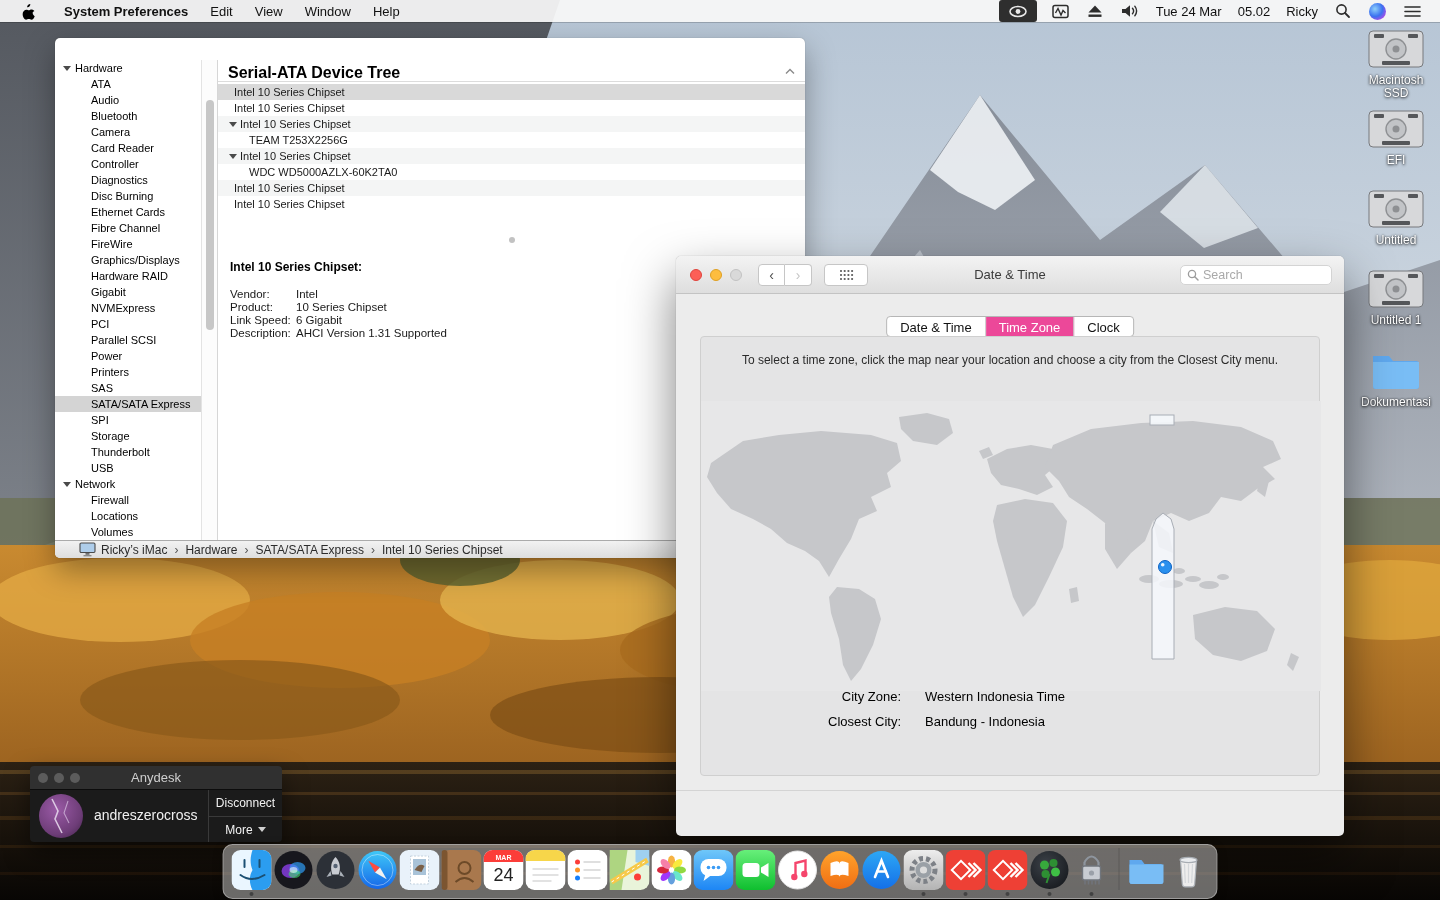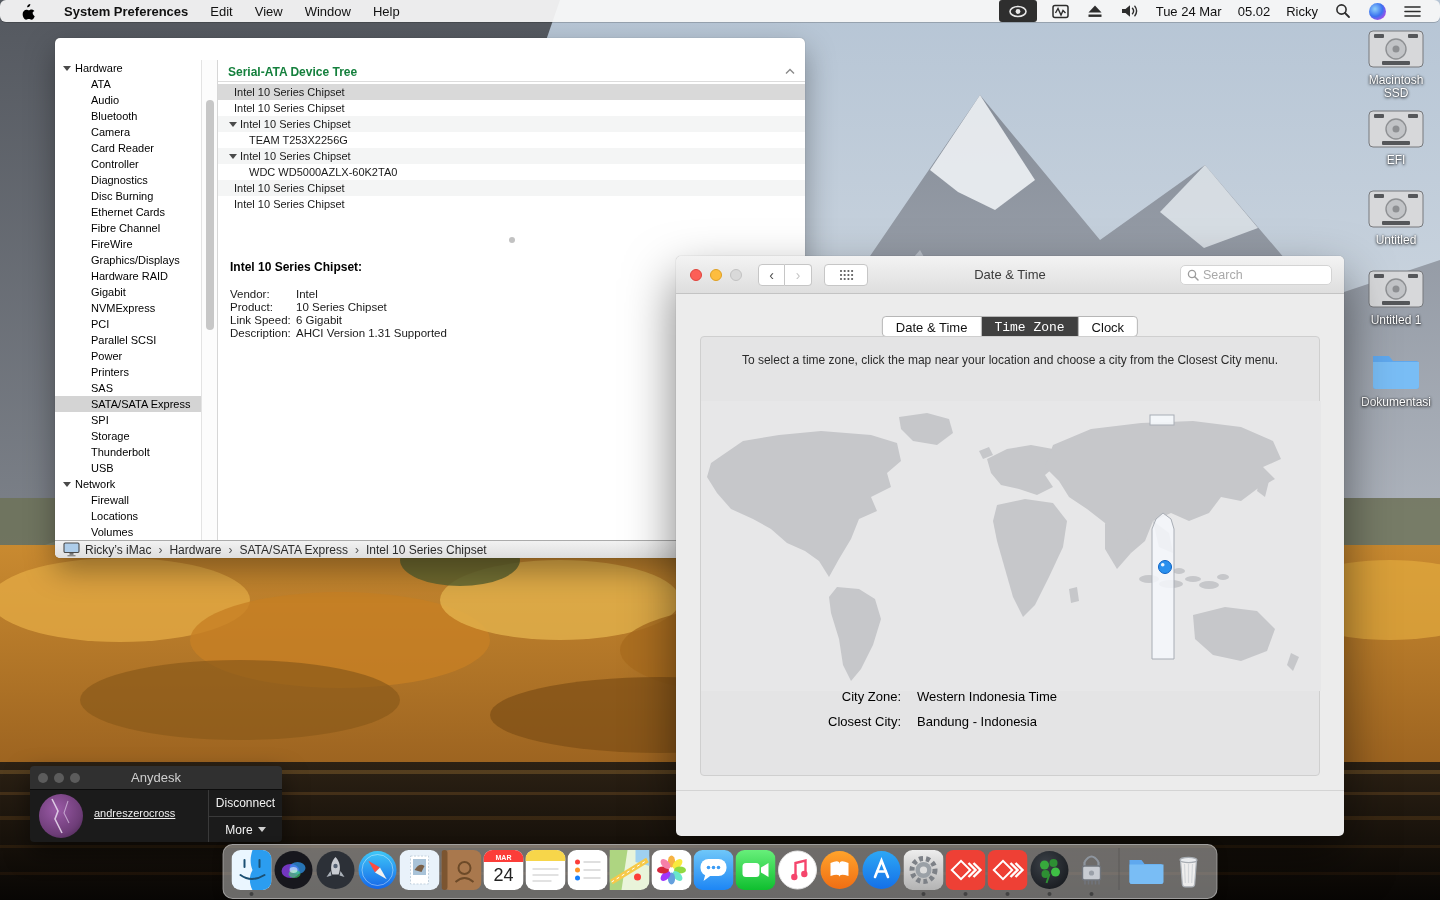--- a/index.html
+++ b/index.html
@@ -5,21 +5,21 @@
   * { margin:0; padding:0; box-sizing:border-box; cursor:default; }
   html,body { width:1440px; height:900px; overflow:hidden; font-family:"Liberation Sans",sans-serif; }
   body { position:relative; background:#8a8f96; }
 
   
   .wallpaper { position:absolute; inset:0; z-index:0; }
 
   
   .menubar { position:absolute; left:0; top:0; width:1440px; height:22px; z-index:50;
     background:rgba(247,247,247,.93); display:flex; align-items:center; font-size:13px; color:#111;
-    box-shadow:0 1px 0 rgba(0,0,0,.18);border-radius:6px; }
+    box-shadow:0 1px 0 rgba(0,0,0,.18); }
   .menubar .apple { margin:0 18px 0 20px; display:flex; align-items:center; }
   .menubar .mitem { padding:0 11px; }
   .menubar .appname { font-weight:700; padding:0 11px; }
   .menubar .spacer { flex:1; }
   .menubar .stat { display:flex; align-items:center; padding:0 9px; height:22px; }
   .menubar .txt { padding:0 8px; }
   .siri-orb { width:17px; height:17px; border-radius:50%;
     background:radial-gradient(circle at 35% 35%, #8fd0fa, #3b72f0 48%, #a74de8 78%, #182a6a); }
   .nvidia-badge { background:#2e2e2e; border-radius:3px; padding:1px 2px; display:flex; align-items:center; }
 
@@ -41,39 +41,39 @@
   .si.root { padding-left:20px; position:relative; }
   .si.sel { background:#d4d4d4; }
   .tri { position:absolute; left:8px; top:6px; width:0; height:0;
     border-left:4px solid transparent; border-right:4px solid transparent; border-top:5px solid #4a4a4a; }
   .sb-scroll { position:absolute; left:146px; top:22px; width:16px; bottom:18px; background:#fcfcfc;
     border-left:1px solid #e3e3e3; }
   .sb-thumb { position:absolute; left:4px; top:40px; width:8px; height:230px; background:#c7c7c7; border-radius:4px; }
   .imac .main { position:absolute; left:162px; right:0; top:22px; bottom:18px; background:#fff;
     border-left:1px solid #d6d6d6; }
   .treehdr { position:absolute; left:0; right:0; top:3px; height:19px; line-height:19px;
-    border-bottom:1px solid #dcdcdc; font-size:12px; font-weight:700; color:#15803d; padding-left:10px; }
+    border-bottom:1px solid #dcdcdc; font-size:16px; font-weight:700; color:#000000; padding-left:10px; }
   .treehdr svg { position:absolute; right:10px; top:5px; }
   .rows { position:absolute; left:0; right:0; top:24px; }
   .tr { height:16px; line-height:16px; font-size:11px; color:#1a1a1a; padding-left:16px;
     display:flex; align-items:center; }
   .tr.alt { background:#f4f5f5; }
   .tr.sel { background:#d9d9d9; }
   .tr.ind { padding-left:31px; }
   .tr .tri2 { width:0; height:0; border-left:4px solid transparent; border-right:4px solid transparent;
     border-top:5px solid #4a4a4a; margin:0 3px 0 -5px; }
   .resize-dot { position:absolute; left:50%; top:177px; width:6px; height:6px; margin-left:-3px;
     border-radius:50%; background:#c2c2c2; }
   .detail { position:absolute; left:12px; top:184px; font-size:11.5px; color:#1a1a1a;margin-top:16px; }
   .detail h3 { font-size:12px; font-weight:700; color:#000; margin-bottom:14px; }
   .fld { display:flex; line-height:13px; }
   .fld .fl { width:66px; }
   .imac .bottombar { position:absolute; left:0; right:0; bottom:0; height:18px;
     background:linear-gradient(#f2f2f2,#dedede); border-top:1px solid #ababab;
-    display:flex; align-items:center; font-size:12px; color:#2c2c2c; padding-left:8px; gap:5px; }
+    display:flex; align-items:center; font-size:12px; color:#2c2c2c; padding-left:24px; gap:5px; }
   .crumb-sep { color:#555; padding:0 2px; }
 
   
   .dt { left:676px; top:256px; width:668px; height:580px; z-index:20; background:#ececec;
     box-shadow:0 22px 50px rgba(0,0,0,.5), 0 0 1px rgba(0,0,0,.4); }
   .dt .titlebar { position:absolute; left:0; top:0; right:0; height:38px;
     background:linear-gradient(#f3f3f3,#dedede); border-bottom:1px solid #c3c3c3; }
   .dt .lights { top:13px; left:14px; }
   .light.red { background:#fc5f57; border:1px solid #e0443c; }
   .light.yellow { background:#fdbd3f; border:1px solid #dfa023; }
@@ -87,46 +87,46 @@
   .dt .title { position:absolute; width:100%; text-align:center; top:11px; font-size:13px; color:#3b3b3b; }
   .searchfield { position:absolute; right:12px; top:9px; width:152px; height:20px; background:#fff;
     border:1px solid #d4d4d4; border-radius:5px; display:flex; align-items:center; padding:0 6px; gap:4px; }
   .searchfield input { border:none; outline:none; width:110px; font-size:12.5px; background:transparent;
     font-family:"Liberation Sans",sans-serif; color:#333; }
   .searchfield input::placeholder { color:#a9a9a9; }
   .tabs { position:absolute; top:60px; left:50%; transform:translateX(-50%); display:flex; height:21px;
     border-radius:4px; overflow:hidden; border:1px solid #b6b6b6; background:#fff; }
   .tab { font-size:13px; color:#111; padding:2px 13px; line-height:17px; border-right:1px solid #c9c9c9; }
   .tab:last-child { border-right:none; }
-  .tab.on { background:#404040; color:#fff;font-family:Liberation Mono, monospace; }
+  .tab.on { background:#ec4899; color:#fff; }
   .panel { position:absolute; left:24px; top:80px; width:620px; height:440px; background:#e4e4e5;
     border:1px solid #cfcfcf; border-radius:4px; }
   .instruction { position:absolute; top:16px; width:100%; text-align:center; font-size:12px; color:#2b2b2b; }
   .map { position:absolute; left:0px; top:64px; }
   .tzrow { position:absolute; left:0; width:100%; font-size:13px; color:#000; display:flex; }
   .tzrow .lbl { width:200px; text-align:right; }
-  .tzrow .val { margin-left:16px; }
+  .tzrow .val { margin-left:24px; }
   .dt .divider { position:absolute; left:0; right:0; top:534px; height:1px; background:#d4d4d4; }
   .lockrow { position:absolute; left:0; right:0; top:535px; bottom:0; }
   .locktext { position:absolute; left:62px; top:18px; font-size:13px; color:#111; }
   .helpbtn { position:absolute; right:20px; top:12px; width:21px; height:21px; border-radius:50%;
     background:#fefefe; border:1px solid #c8c8c8; color:#1a6ff0; font-size:13px; font-weight:700;
     display:flex; align-items:center; justify-content:center; box-shadow:0 1px 1px rgba(0,0,0,.08); }
 
   
   .ad { left:30px; top:766px; width:252px; height:76px; z-index:15; background:#1b1b1b;
     border-radius:4px; box-shadow:0 10px 24px rgba(0,0,0,.5); }
   .ad .titlebar { position:absolute; left:0; top:0; right:0; height:24px; background:#303030;
     border-bottom:1px solid #0c0c0c; }
   .ad .dots { position:absolute; left:8px; top:7px; display:flex; gap:6px; }
   .ad .dot { width:10px; height:10px; border-radius:50%; background:#5c5c5c; }
   .ad .title { position:absolute; width:100%; text-align:center; top:4px; font-size:13px; color:#cfcfcf; }
   .ad .body { position:absolute; left:0; right:0; top:24px; bottom:0; }
   .ad .avatar { position:absolute; left:8px; top:3px; }
-  .ad .uname { position:absolute; left:64px; top:17px; font-size:11px; color:#f0f0f0;text-decoration:underline; }
+  .ad .uname { position:absolute; left:64px; top:17px; font-size:14px; color:#f0f0f0; }
   .ad .rcol { position:absolute; left:178px; top:0; bottom:0; right:0; border-left:1px solid #3a3a3a;text-decoration:underline; }
   .ad .btn { position:absolute; left:0; right:0; height:26px; font-size:12px; color:#f2f2f2;
     display:flex; align-items:center; justify-content:center; gap:5px; }
   .ad .btn.disc { top:0; }
   .ad .btn.more { top:26px; border-top:1px solid #3a3a3a; }
   .chev-dn { width:0; height:0; border-left:4px solid transparent; border-right:4px solid transparent;
     border-top:5px solid #cfcfcf; }
 
   
   .dicons { position:absolute; right:6px; top:26px; width:76px; z-index:5; }

